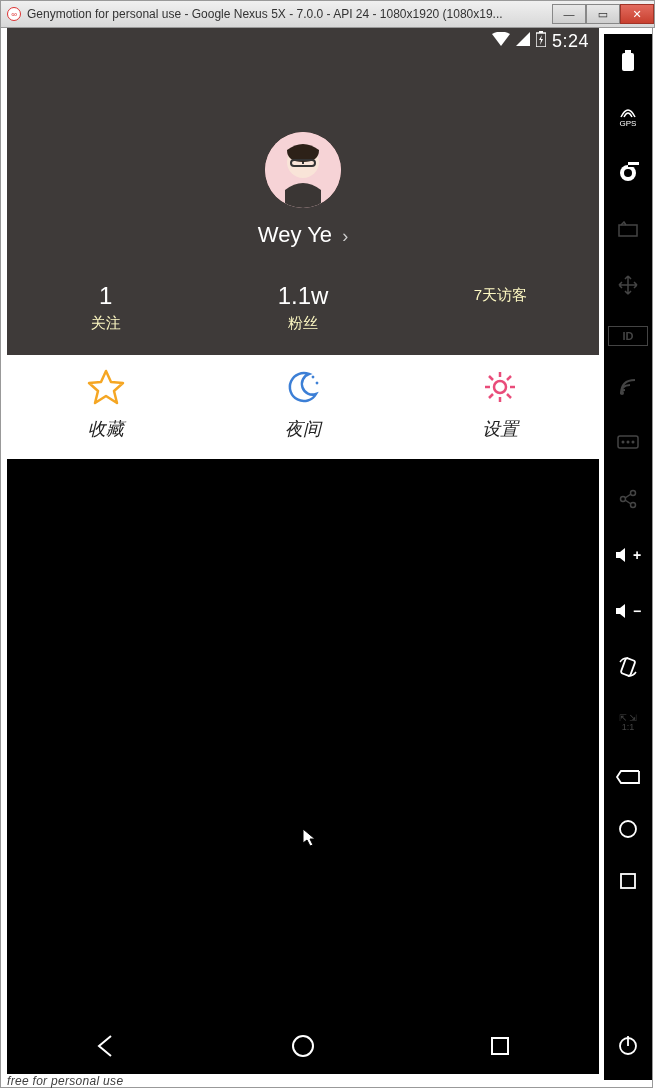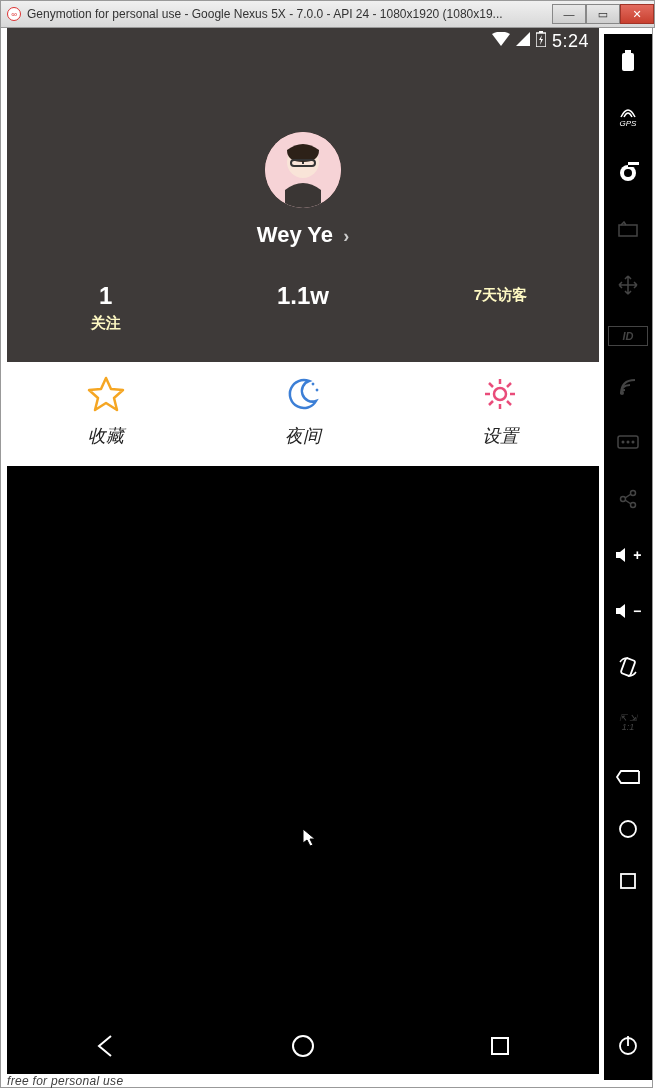--- a/index.html
+++ b/index.html
@@ -10,31 +10,31 @@
 .win-icon { width: 14px; height: 14px; border-radius: 50%; background: #fff; border: 1px solid #d33; margin-right: 6px; display: flex; align-items: center; justify-content: center; font-size: 8px; color: #d33; }
 .win-title { flex: 1; overflow: hidden; white-space: nowrap; text-overflow: ellipsis; }
 .win-btns { display: flex; }
 .win-btn { width: 34px; height: 20px; font-size: 11px; display: flex; align-items: center; justify-content: center; border: 1px solid #888; background: linear-gradient(#e8e8e8,#cfcfcf); cursor: pointer; }
 .win-close { background: linear-gradient(#e36b5e,#c8402f); color: #fff; border-color: #a03428; }
 
 
 .emu-frame { position: relative; width: 653px; height: 1060px; background: #fff; border: 1px solid #999; border-top: none; }
 .emu-device { position: absolute; left: 6px; top: 0; width: 592px; height: 1046px; background: #000; }
 .emu-sidebar { position: absolute; right: 0; top: 6px; width: 48px; height: 1046px; background: #000; display: flex; flex-direction: column; align-items: center; padding-top: 12px; gap: 26px; }
-.sbtn { width: 30px; height: 30px; color: #aaa; display: flex; align-items: center; justify-content: center; font-size: 18px; cursor: pointer; font-style: italic; }
+.sbtn { width: 30px; height: 30px; color: #aaa; display: flex; align-items: center; justify-content: center; font-size: 18px; cursor: pointer; }
 .sbtn.dim { color: #444; }
 .sbtn-power { margin-top: auto; margin-bottom: 20px; }
 .sbtn-nav { height: 26px; }
 
 
 .statusbar { height: 26px; background: #3e3a39; color: #fff; display: flex; align-items: center; justify-content: flex-end; padding: 0 10px; font-size: 16px; gap: 6px; }
 .statusbar .time { font-weight: 400; font-size: 18px; letter-spacing: 0.5px; }
 
 
-.app-header { background: #3e3a39; color: #fff; padding: 30px 0 11px 0; font-weight: bold; }
+.app-header { background: #3e3a39; color: #fff; padding: 30px 0 4px 0; }
 .avatar { width: 76px; height: 76px; border-radius: 50%; background: #f5c4c8; margin: 48px auto 14px; display: block; overflow: hidden; }
 .avatar svg { width: 100%; height: 100%; }
 .username-row { text-align: center; font-size: 22px; cursor: pointer; }
 .username-row .chev { font-size: 18px; color: #ccc; margin-left: 4px; }
 .stats { display: flex; margin-top: 34px; padding-bottom: 18px; }
 .stat { flex: 1; text-align: center; cursor: pointer; }
 .stat-value { font-size: 24px; color: #fff; }
 .stat-label { font-size: 15px; color: #fef9c3; margin-top: 4px; }
 
 
@@ -102,20 +102,21 @@
         <span>Wey Ye</span>
         <span class="chev">›</span>
       </div>
       <div class="stats">
         <div class="stat">
           <div class="stat-value">1</div>
           <div class="stat-label">关注</div>
         </div>
         <div class="stat">
           <div class="stat-value">1.1w</div>
+          <div class="stat-label">粉丝</div>
         </div>
         <div class="stat">
           <div class="stat-label">7天访客</div>
         </div>
       </div>
     </div>
 
     <div class="actions">
       <div class="action">
         <div class="action-icon">

